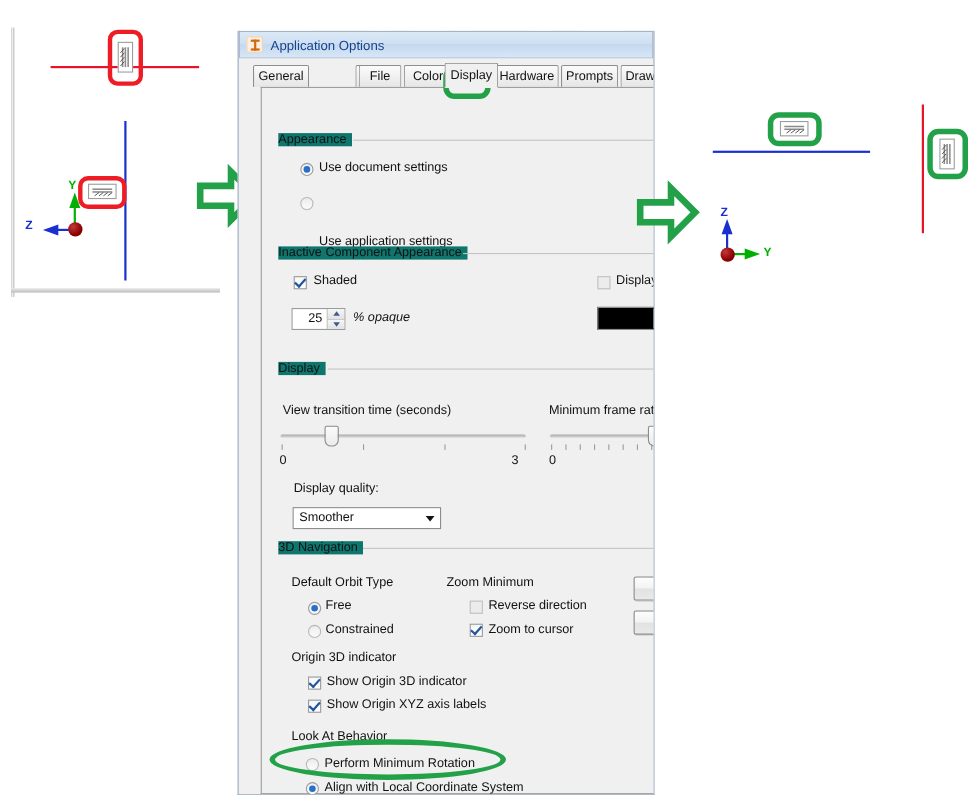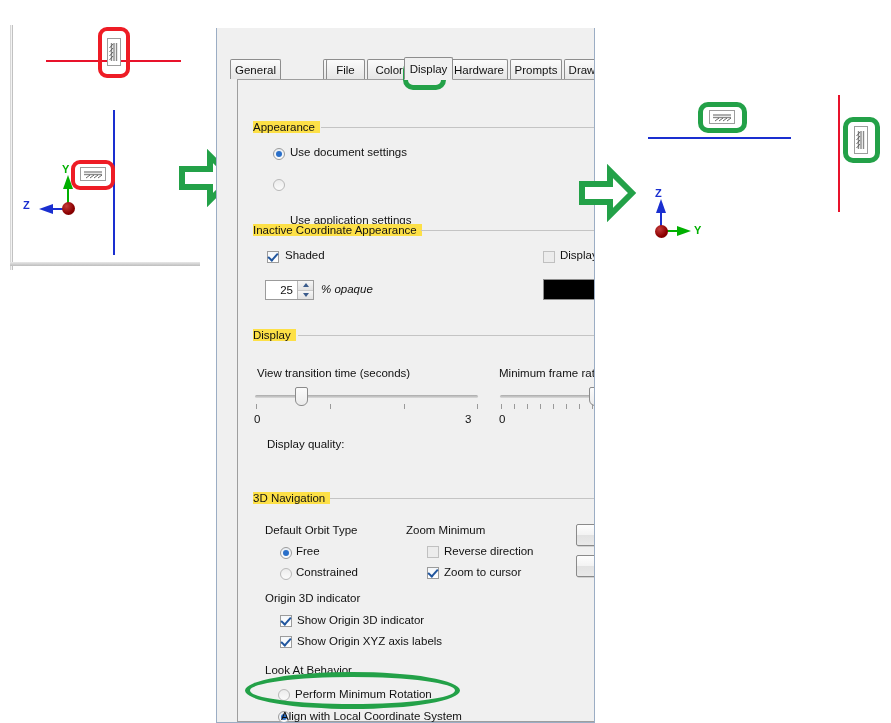--- a/index.html
+++ b/index.html
@@ -52,21 +52,21 @@
      border:1px solid #8d8d8d;border-bottom:none;
      font-size:11.5px;color:#111;display:flex;align-items:center;
      justify-content:center;box-sizing:border-box;
      border-radius:2px 2px 0 0;}
   .tab.sel{background:#f0f0f0;border-bottom:1px solid #f0f0f0;top:1px;height:23px;z-index:5;}
 
   
   #panel{position:absolute;left:20px;top:51px;width:359px;height:643px;
      background:#f0f0f0;border:1px solid #9e9e9e;border-right:none;box-sizing:border-box;}
 
-  .grp-label{position:absolute;font-size:11.5px;color:#111;background:#fde047;padding-right:5px;}
+  .grp-label{position:absolute;font-size:11.5px;color:#111;background:#0f766e;padding-right:5px;}
   .grp-rule{position:absolute;height:1px;background:#c4c4c4;}
 
   .lbl{position:absolute;font-size:11.5px;color:#111;white-space:nowrap;}
 
   
   .radio{position:absolute;width:12px;height:12px;border-radius:50%;
      background:linear-gradient(to bottom,#e9eef3,#fdfdfd);
      border:1px solid #9b9b9b;box-sizing:border-box;}
   .radio.on:after{content:"";position:absolute;left:2px;top:2px;width:6px;height:6px;
      border-radius:50%;background:#2a6fc9;}
@@ -194,20 +194,24 @@
 
 <div class="ghost" style="left:282px;top:28px;width:56px;height:10px;"></div>
 <div class="ghost" style="left:352px;top:28px;width:22px;height:14px;"></div>
 <div class="ghost" style="left:402px;top:28px;width:16px;height:14px;"></div>
 <div class="ghost" style="left:424px;top:28px;width:60px;height:10px;"></div>
 <div class="ghost" style="left:500px;top:28px;width:30px;height:14px;"></div>
 <div class="ghost" style="left:565px;top:28px;width:26px;height:14px;"></div>
 
 <div class="abs" id="dialog">
 
+  <div id="titlebar">
+    <span class="inv-icon"></span>
+    <span id="title-text">Application Options</span>
+  </div>
 
   <div id="tabstrip">
     <div class="tab" style="left:13px;width:51px;">General</div>
     <div class="tab" style="left:66px;width:41px;margin-left:40px;">Save</div>
     <div class="tab" style="left:109px;width:39px;">File</div>
     <div class="tab" style="left:150px;width:50px;">Colors</div>
     <div class="tab sel" style="left:187px;width:49px;">Display</div>
     <div class="tab" style="left:233px;width:58px;">Hardware</div>
     <div class="tab" style="left:293px;width:52px;">Prompts</div>
     <div class="tab" style="left:347px;width:45px;">Drawin</div>
@@ -218,21 +222,21 @@
     <div class="grp-label" style="left:15px;top:41px;">Appearance</div>
     <div class="grp-rule" style="left:83px;top:47px;width:276px;"></div>
 
     <div class="radio on" style="left:35px;top:68px;"></div>
     <div class="lbl" style="left:52px;top:66px;">Use document settings</div>
 
     <div class="radio off" style="left:35px;top:99px;"></div>
     <div class="lbl" style="left:52px;top:97px;margin-top:37px;">Use application settings</div>
 
 
-    <div class="grp-label" style="left:15px;top:144px;">Inactive Coordinate Appearance</div>
+    <div class="grp-label" style="left:15px;top:144px;">Inactive Component Appearance</div>
     <div class="grp-rule" style="left:183px;top:150px;width:176px;"></div>
 
     <div class="cb on" style="left:29px;top:171px;"></div>
     <div class="lbl" style="left:47px;top:169px;">Shaded</div>
 
     <div class="cb dis" style="left:305px;top:171px;"></div>
     <div class="lbl" style="left:322px;top:169px;">Display edg</div>
 
     <div class="spin-box" style="left:27px;top:200px;width:49px;height:20px;">
       <span class="spin-val">25</span>
@@ -270,20 +274,26 @@
     <div class="sl-tick" style="left:276px;top:324px;"></div>
     <div class="sl-tick" style="left:289px;top:324px;"></div>
     <div class="sl-tick" style="left:302px;top:324px;"></div>
     <div class="sl-tick" style="left:315px;top:324px;"></div>
     <div class="sl-tick" style="left:328px;top:324px;"></div>
     <div class="sl-tick" style="left:341px;top:324px;"></div>
     <div class="sl-tick" style="left:354px;top:324px;"></div>
     <div class="sl-num" style="left:261px;top:333px;">0</div>
 
     <div class="lbl" style="left:29px;top:358px;">Display quality:</div>
+    <div class="combo" style="left:28px;top:381px;width:135px;height:20px;">
+      <span class="combo-txt">Smoother</span>
+      <span class="combo-arrow">
+          <i></i>
+        </span>
+    </div>
 
     <div class="grp-label" style="left:15px;top:412px;">3D Navigation</div>
     <div class="grp-rule" style="left:92px;top:418px;width:267px;"></div>
 
     <div class="lbl" style="left:27px;top:444px;">Default Orbit Type</div>
     <div class="radio on" style="left:42px;top:467px;"></div>
     <div class="lbl" style="left:58px;top:465px;">Free</div>
     <div class="radio off" style="left:42px;top:488px;"></div>
     <div class="lbl" style="left:58px;top:486px;">Constrained</div>
 
@@ -299,21 +309,21 @@
     <div class="lbl" style="left:27px;top:512px;">Origin 3D indicator</div>
     <div class="cb on" style="left:42px;top:535px;"></div>
     <div class="lbl" style="left:59px;top:534px;">Show Origin 3D indicator</div>
     <div class="cb on" style="left:42px;top:556px;"></div>
     <div class="lbl" style="left:59px;top:555px;">Show Origin XYZ axis labels</div>
 
     <div class="lbl" style="left:27px;top:584px;">Look At Behavior</div>
     <div class="radio off" style="left:40px;top:609px;"></div>
     <div class="lbl" style="left:57px;top:608px;">Perform Minimum Rotation</div>
     <div class="radio on" style="left:40px;top:631px;"></div>
-    <div class="lbl" style="left:43px;top:630px;">Align with Local Coordinate System</div>
+    <div class="lbl" style="left:57px;top:630px;">Align with Local Coordinate System</div>
 
   </div>
 </div>
 
 <div class="hl-green" style="left:403px;top:60px;width:43px;height:30px;"></div>
 <div class="hl-green-oval" style="left:245px;top:672px;width:215px;height:37px;"></div>
 
 <div class="abs" style="left:580px;top:167px;">
   <svg width="56" height="52" viewBox="0 0 56 52">
     <polygon points="2,17 30,17 30,4 52,26 30,48 30,35 2,35" fill="#ffffff" stroke="#23a148" stroke-width="6" stroke-linejoin="miter"></polygon>

